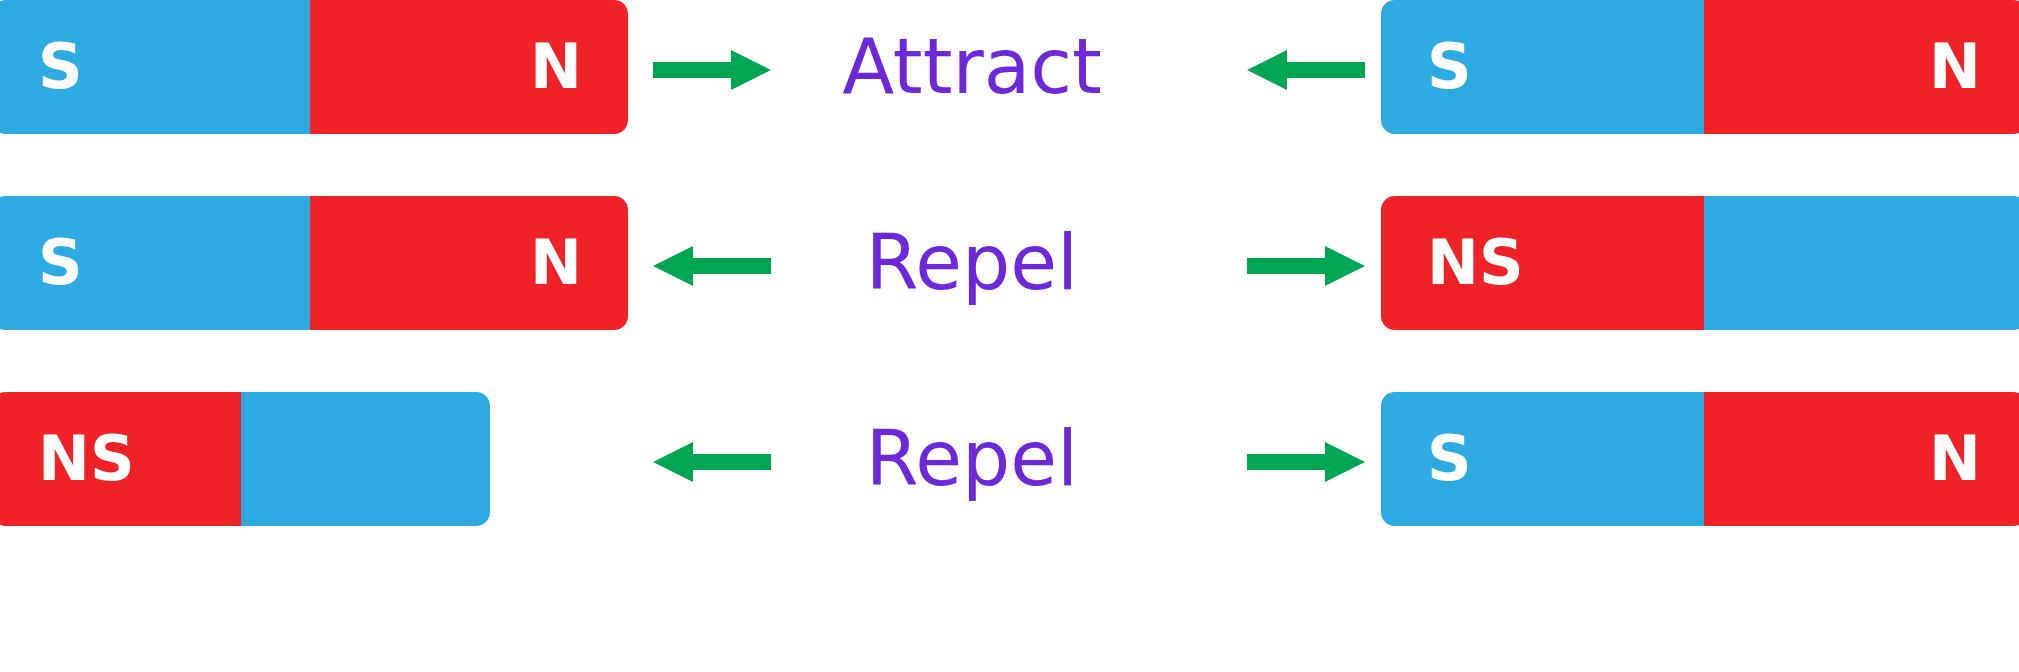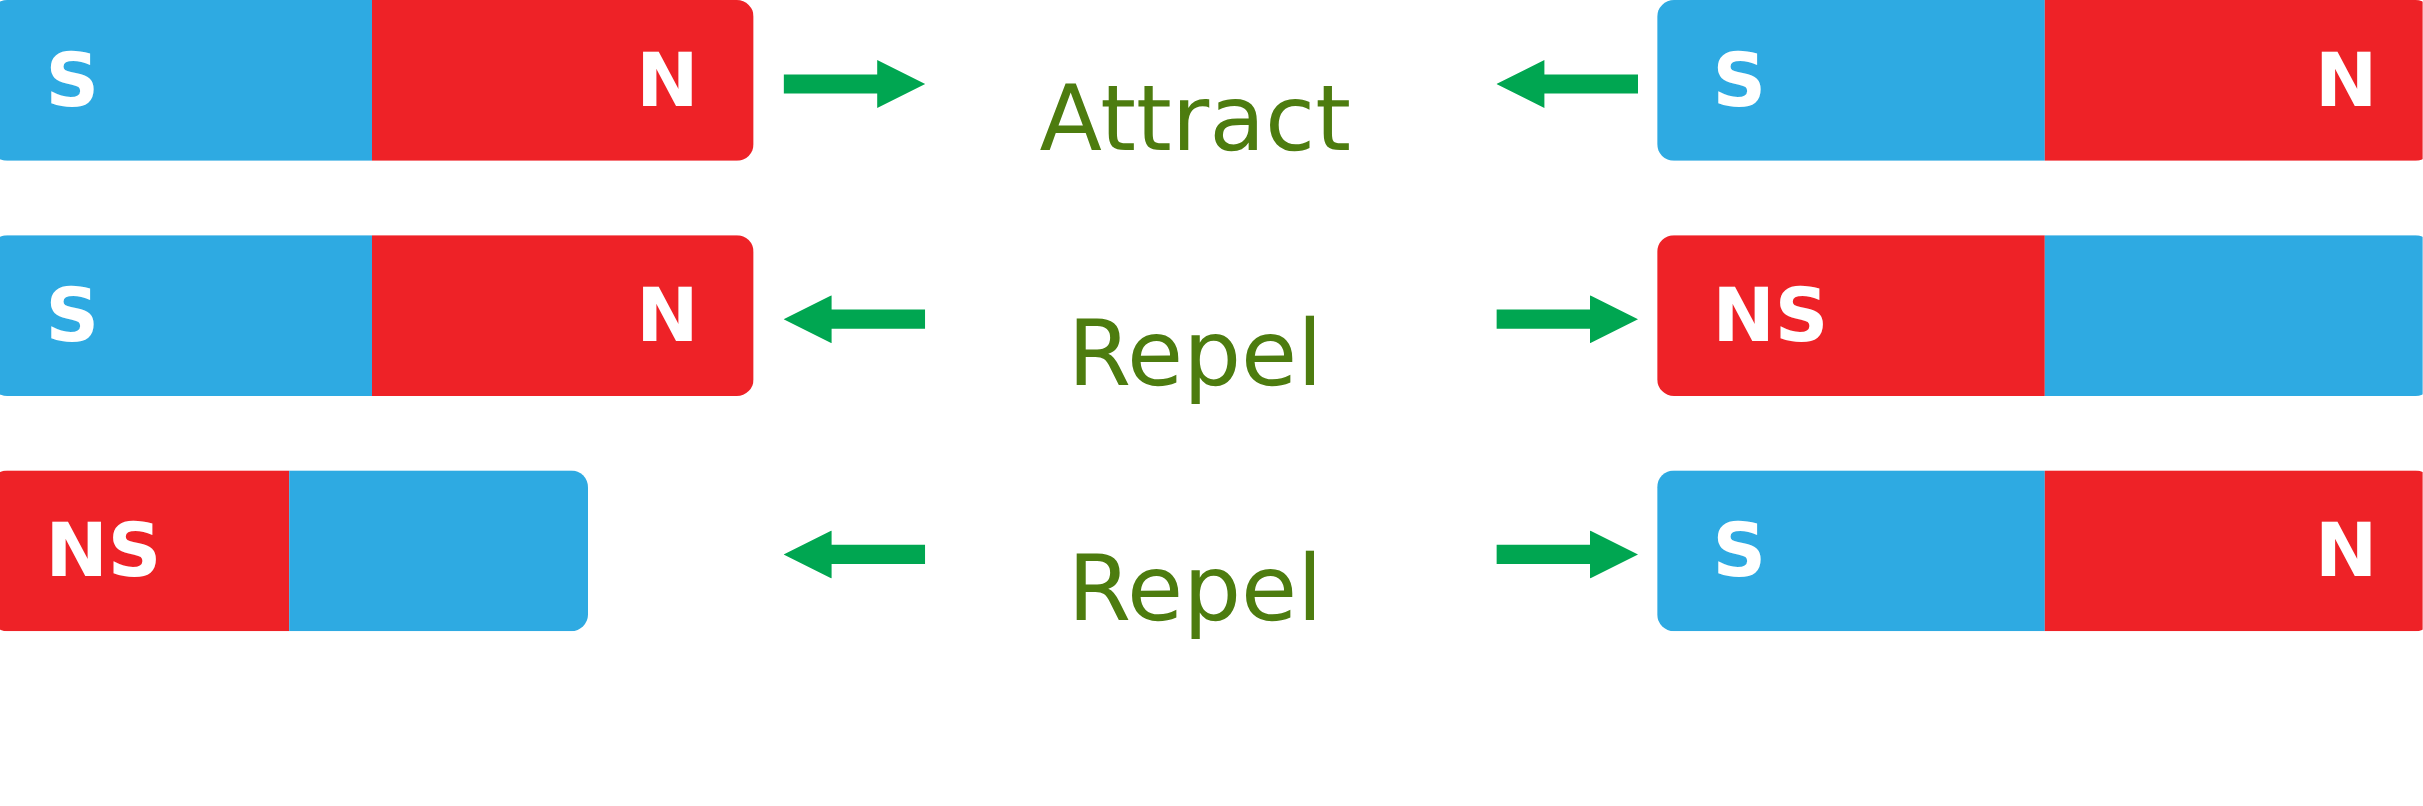--- a/index.html
+++ b/index.html
@@ -86,34 +86,33 @@
   .arrow-l1 { left: 653px; }
   .arrow-r1 { left: 1247px; }
   .arrow-l2 { left: 653px; }
   .arrow-r2 { left: 1247px; }
   .arrow-l3 { left: 653px; }
   .arrow-r3 { left: 1247px; }
 
   
   .word {
     position: absolute;
-    left: 776px;
+    left: 752px;
     top: 0px;
     width: 440px;
     height: 134px;
     display: flex;
     align-items: center;
     justify-content: center;
-    color: #4d7c0f;
+    color: #6d28d9;
     font-size: 76px;
     font-weight: normal;
     line-height: 1;
     white-space: nowrap;
     font-family: "DejaVu Sans", "Liberation Sans", sans-serif;
-    margin-top: 32px;
   }
 </style>
 </head>
 <body>
 
 <div class="canvas">
 
   <div class="row row-1">
 
     <div class="magnet left">

